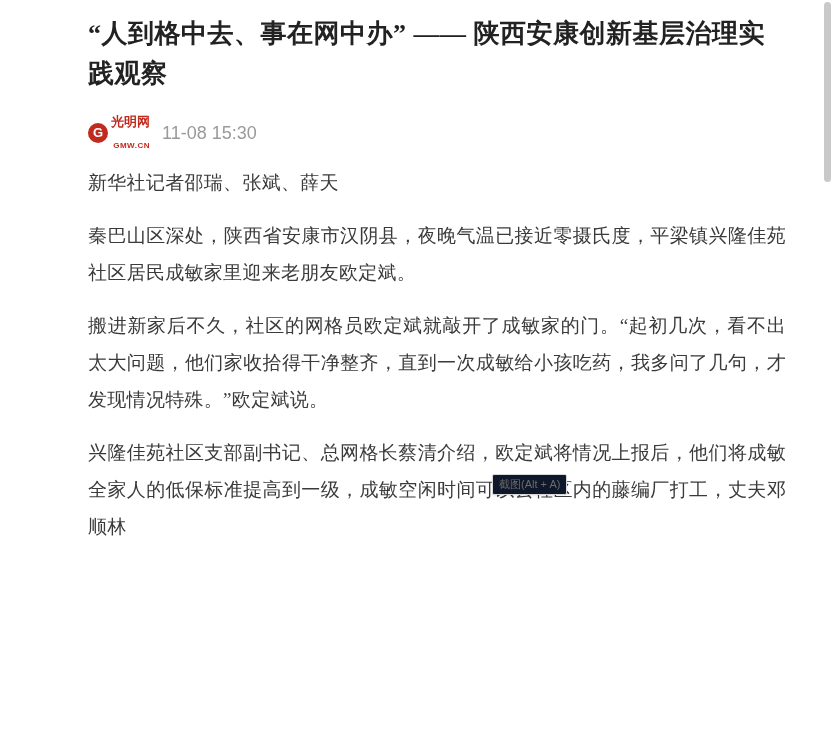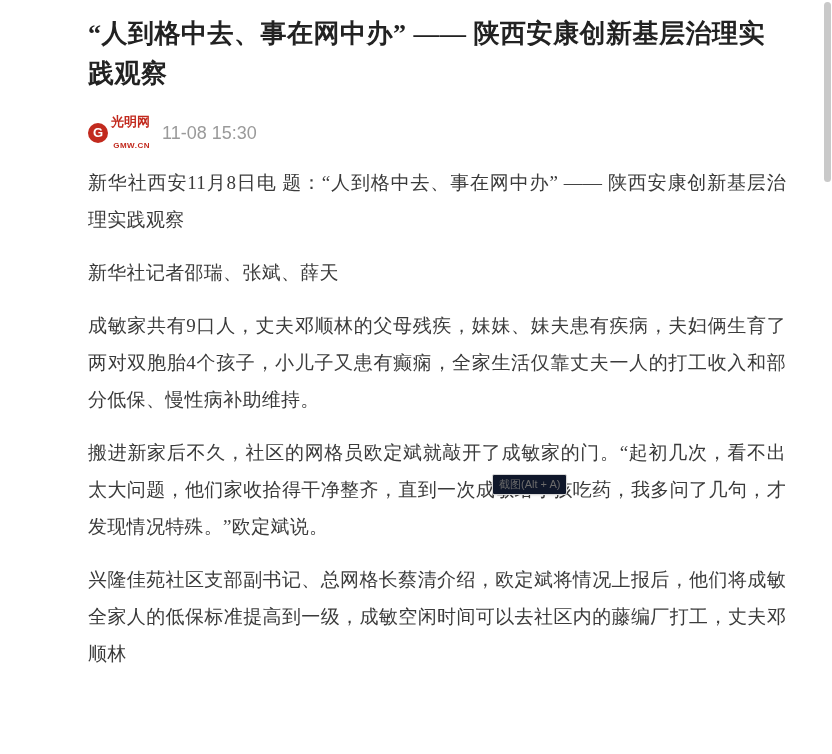--- a/index.html
+++ b/index.html
@@ -142,23 +142,22 @@
       <span class="logo-mark">G</span>
       <span class="logo-text">
         <span class="cn">光明网</span>
         <span class="en">GMW.CN</span>
       </span>
     </span>
     <span class="meta-time">11-08 15:30</span>
   </div>
 
   <div class="body-text">
-    <p>新华社西安11月8日电 题：“人到格中去、事在网中办” —— 陕西安康创新基层治理实践观察</p>
     <p>新华社记者邵瑞、张斌、薛天</p>
-    <p>成敏家共有9口人，丈夫邓顺林的父母残疾，妹妹、妹夫患有疾病，夫妇俩生育了两对双胞胎4个孩子，小儿子又患有癫痫，全家生活仅靠丈夫一人的打工收入和部分低保、慢性病补助维持。</p>
+    <p>秦巴山区深处，陕西省安康市汉阴县，夜晚气温已接近零摄氏度，平梁镇兴隆佳苑社区居民成敏家里迎来老朋友欧定斌。</p>
     <p>搬进新家后不久，社区的网格员欧定斌就敲开了成敏家的门。“起初几次，看不出太大问题，他们家收拾得干净整齐，直到一次成敏给小孩吃药，我多问了几句，才发现情况特殊。”欧定斌说。</p>
     <p>兴隆佳苑社区支部副书记、总网格长蔡清介绍，欧定斌将情况上报后，他们将成敏全家人的低保标准提高到一级，成敏空闲时间可以去社区内的藤编厂打工，丈夫邓顺林</p>
   </div>
 
   <div class="tooltip-badge">截图(Alt + A)</div>
 
   <div class="scroll-track">
     <div class="scroll-thumb"></div>
   </div>
 

